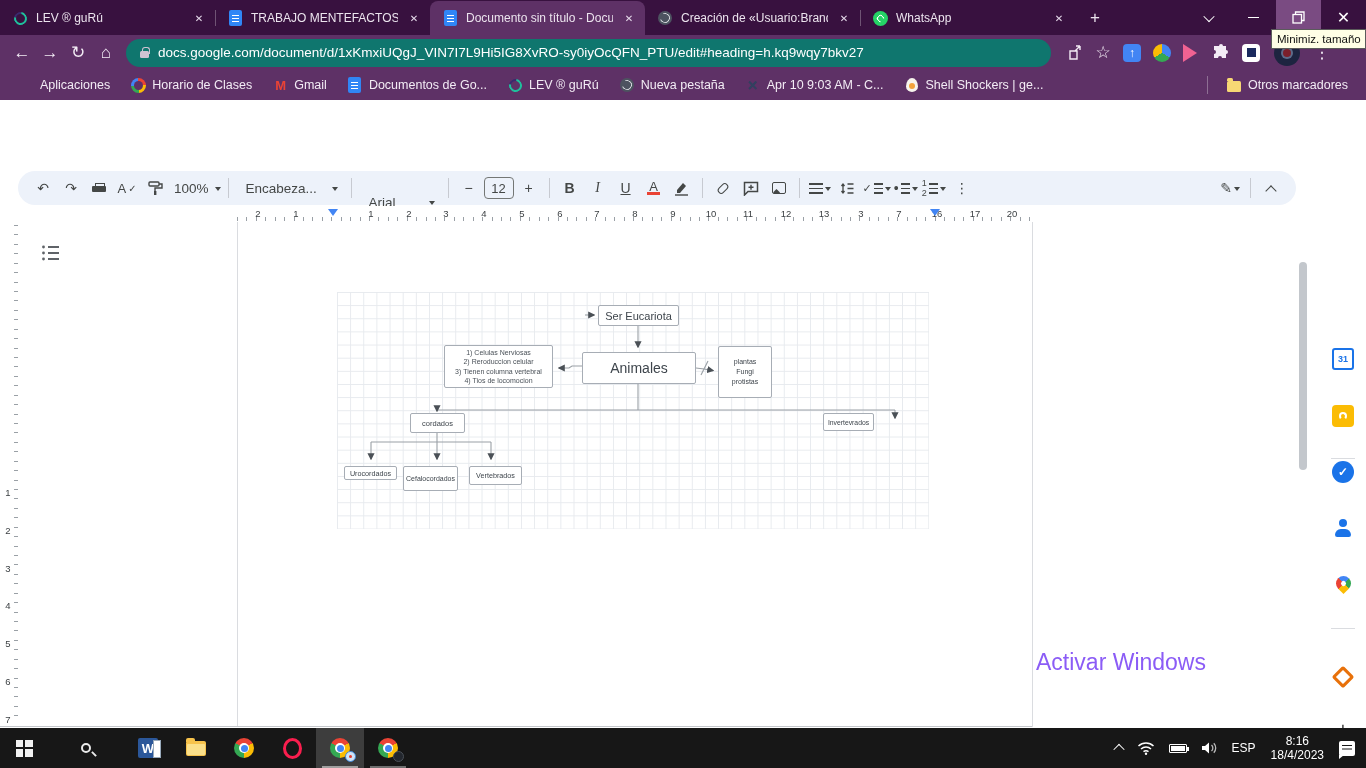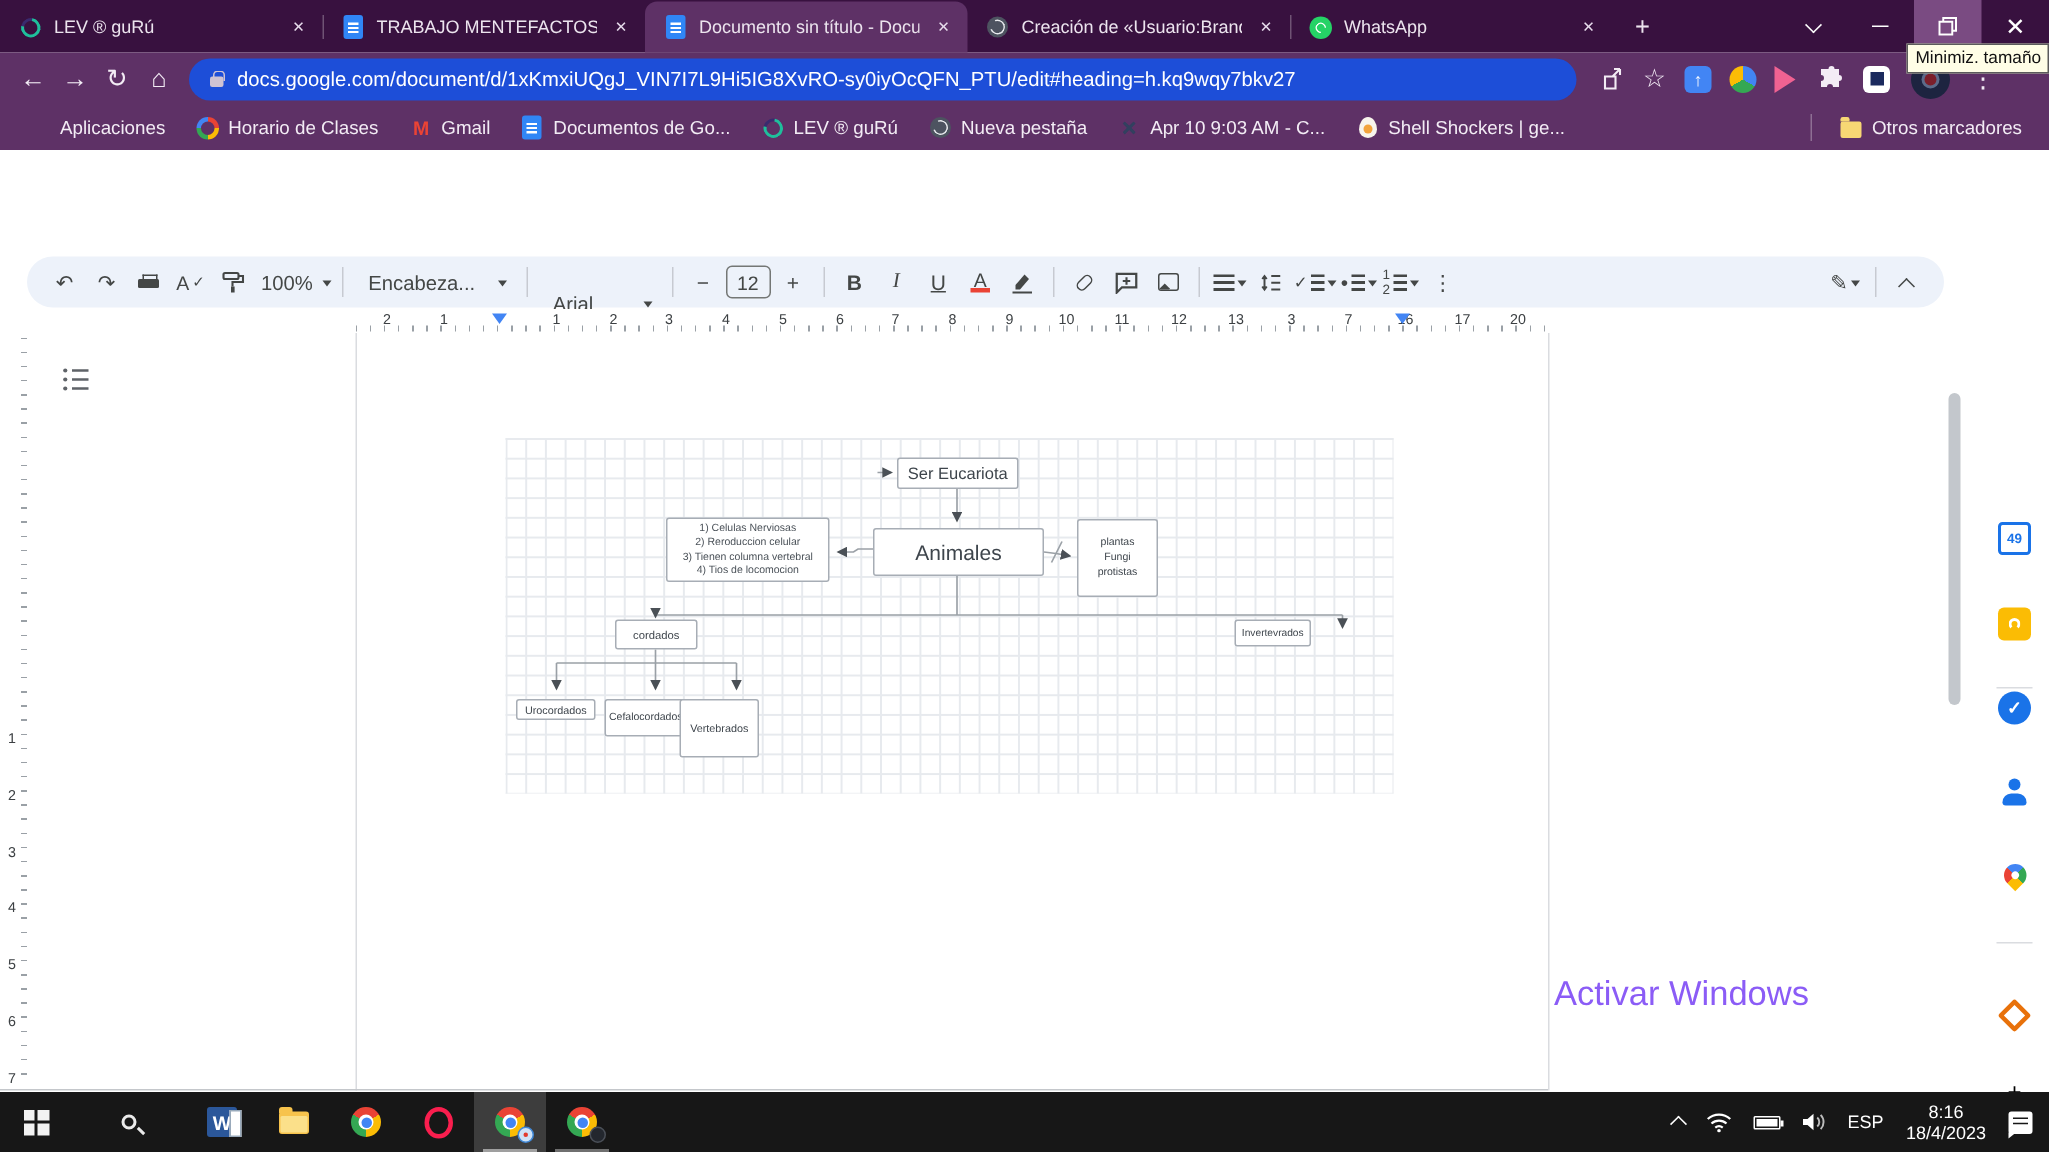--- a/index.html
+++ b/index.html
@@ -26,21 +26,21 @@
   .wa-fav i { width:7px; height:7px; border:1.6px solid #fff; border-radius:50%; border-bottom-color:transparent; transform:rotate(-45deg); display:block; }
   #newtab-btn { width:28px; height:28px; margin:0 0 3px 6px; color:#ece4ee; font-size:17px; display:grid; place-items:center; border-radius:50%; }
   #win-controls { margin-left:auto; display:flex; height:35px; align-self:flex-start; }
   .winbtn { width:45px; height:35px; display:grid; place-items:center; color:#fff; }
   .winbtn.hl { background:#7a4b82; }
   .chev-down { width:8px; height:8px; border-right:1.4px solid #fff; border-bottom:1.4px solid #fff; transform:rotate(45deg) translate(-1px,-1px); }
   .min-bar { width:11px; height:1.4px; background:#fff; }
 
   #navbar { position:absolute; top:35px; left:0; width:1366px; height:35px; background:#5e3166; display:flex; align-items:center; color:#f3ecf5; }
   .navico { width:28px; height:28px; display:grid; place-items:center; font-size:17px; border-radius:50%; flex:0 0 28px; }
-  #addressbar { height:28px; flex:1; max-width:925px; background:#1d4ed8; border-radius:14px; margin:0 10px 0 6px; display:flex; align-items:center; padding:0 14px; gap:9px; }
+  #addressbar { height:28px; flex:1; max-width:925px; background:#0f766e; border-radius:14px; margin:0 10px 0 6px; display:flex; align-items:center; padding:0 14px; gap:9px; }
   #url-text { font-size:13.5px; color:#fff; white-space:nowrap; overflow:hidden; }
   .lock { width:9px; height:7px; background:#cfc3d3; border-radius:1.5px; position:relative; margin-top:4px; }
   .lock::before { content:""; position:absolute; left:1.5px; top:-4px; width:6px; height:6px; border:1.4px solid #cfc3d3; border-bottom:none; border-radius:3px 3px 0 0; }
   .ext { width:18px; height:18px; border-radius:4px; margin:0 6px; }
   #avatar-browser { width:26px; height:26px; border-radius:50%; background:#1d2440; margin:0 8px; position:relative; }
   #avatar-browser::after { content:""; position:absolute; left:9px; top:9px; width:8px; height:8px; border-radius:50%; background:#7b1f2b; box-shadow:0 0 0 2px #5d6b8a; }
 
   #bookmarksbar { position:absolute; top:70px; left:0; width:1366px; height:30px; background:#5e3166; display:flex; align-items:center; padding:0 10px; gap:4px; color:#f3ecf5; font-size:12.5px; }
   .bm { display:flex; align-items:center; gap:6px; padding:3px 8px; border-radius:6px; white-space:nowrap; }
   .bm-ico { width:16px; height:16px; display:grid; place-items:center; flex:0 0 16px; }
@@ -574,32 +574,32 @@
     </div>
     <div class="dbox" style="left:381px; top:54px; width:54px; height:52px; font-size:7px; line-height:10px; flex-direction:column;">
       <div>plantas</div>
       <div>Fungi</div>
       <div>protistas</div>
     </div>
     <div class="dbox" style="left:73px; top:121px; width:55px; height:20px; font-size:7.5px;">cordados</div>
     <div class="dbox" style="left:486px; top:121px; width:51px; height:18px; font-size:6.8px;">Invertevrados</div>
     <div class="dbox" style="left:7px; top:174px; width:53px; height:14px; font-size:7.2px;">Urocordados</div>
     <div class="dbox" style="left:66px; top:174px; width:55px; height:25px; font-size:7px;">Cefalocordados</div>
-    <div class="dbox" style="left:116px; top:174px; width:53px; height:39px; font-size:7.2px;">Vertebrados</div>
+    <div class="dbox" style="left:132px; top:174px; width:53px; height:19px; font-size:7.2px;">Vertebrados</div>
   </div>
 
   <div id="doc-scrollbar"></div>
   <div id="content-bottom-line"></div>
 
   <div id="watermark1">Activar Windows</div>
   <div id="panel-chevron">›</div>
 
   <div id="sidepanel">
     <span class="sp-ico" style="top:176px">
-        <span class="cal">49</span>
+        <span class="cal">31</span>
       </span>
     <span class="sp-ico" style="top:233px">
         <span class="keep">
           <i></i>
         </span>
       </span>
     <span class="sp-ico" style="top:289px">
         <span class="tasks">✓</span>
       </span>
     <span class="sp-ico" style="top:345px">

